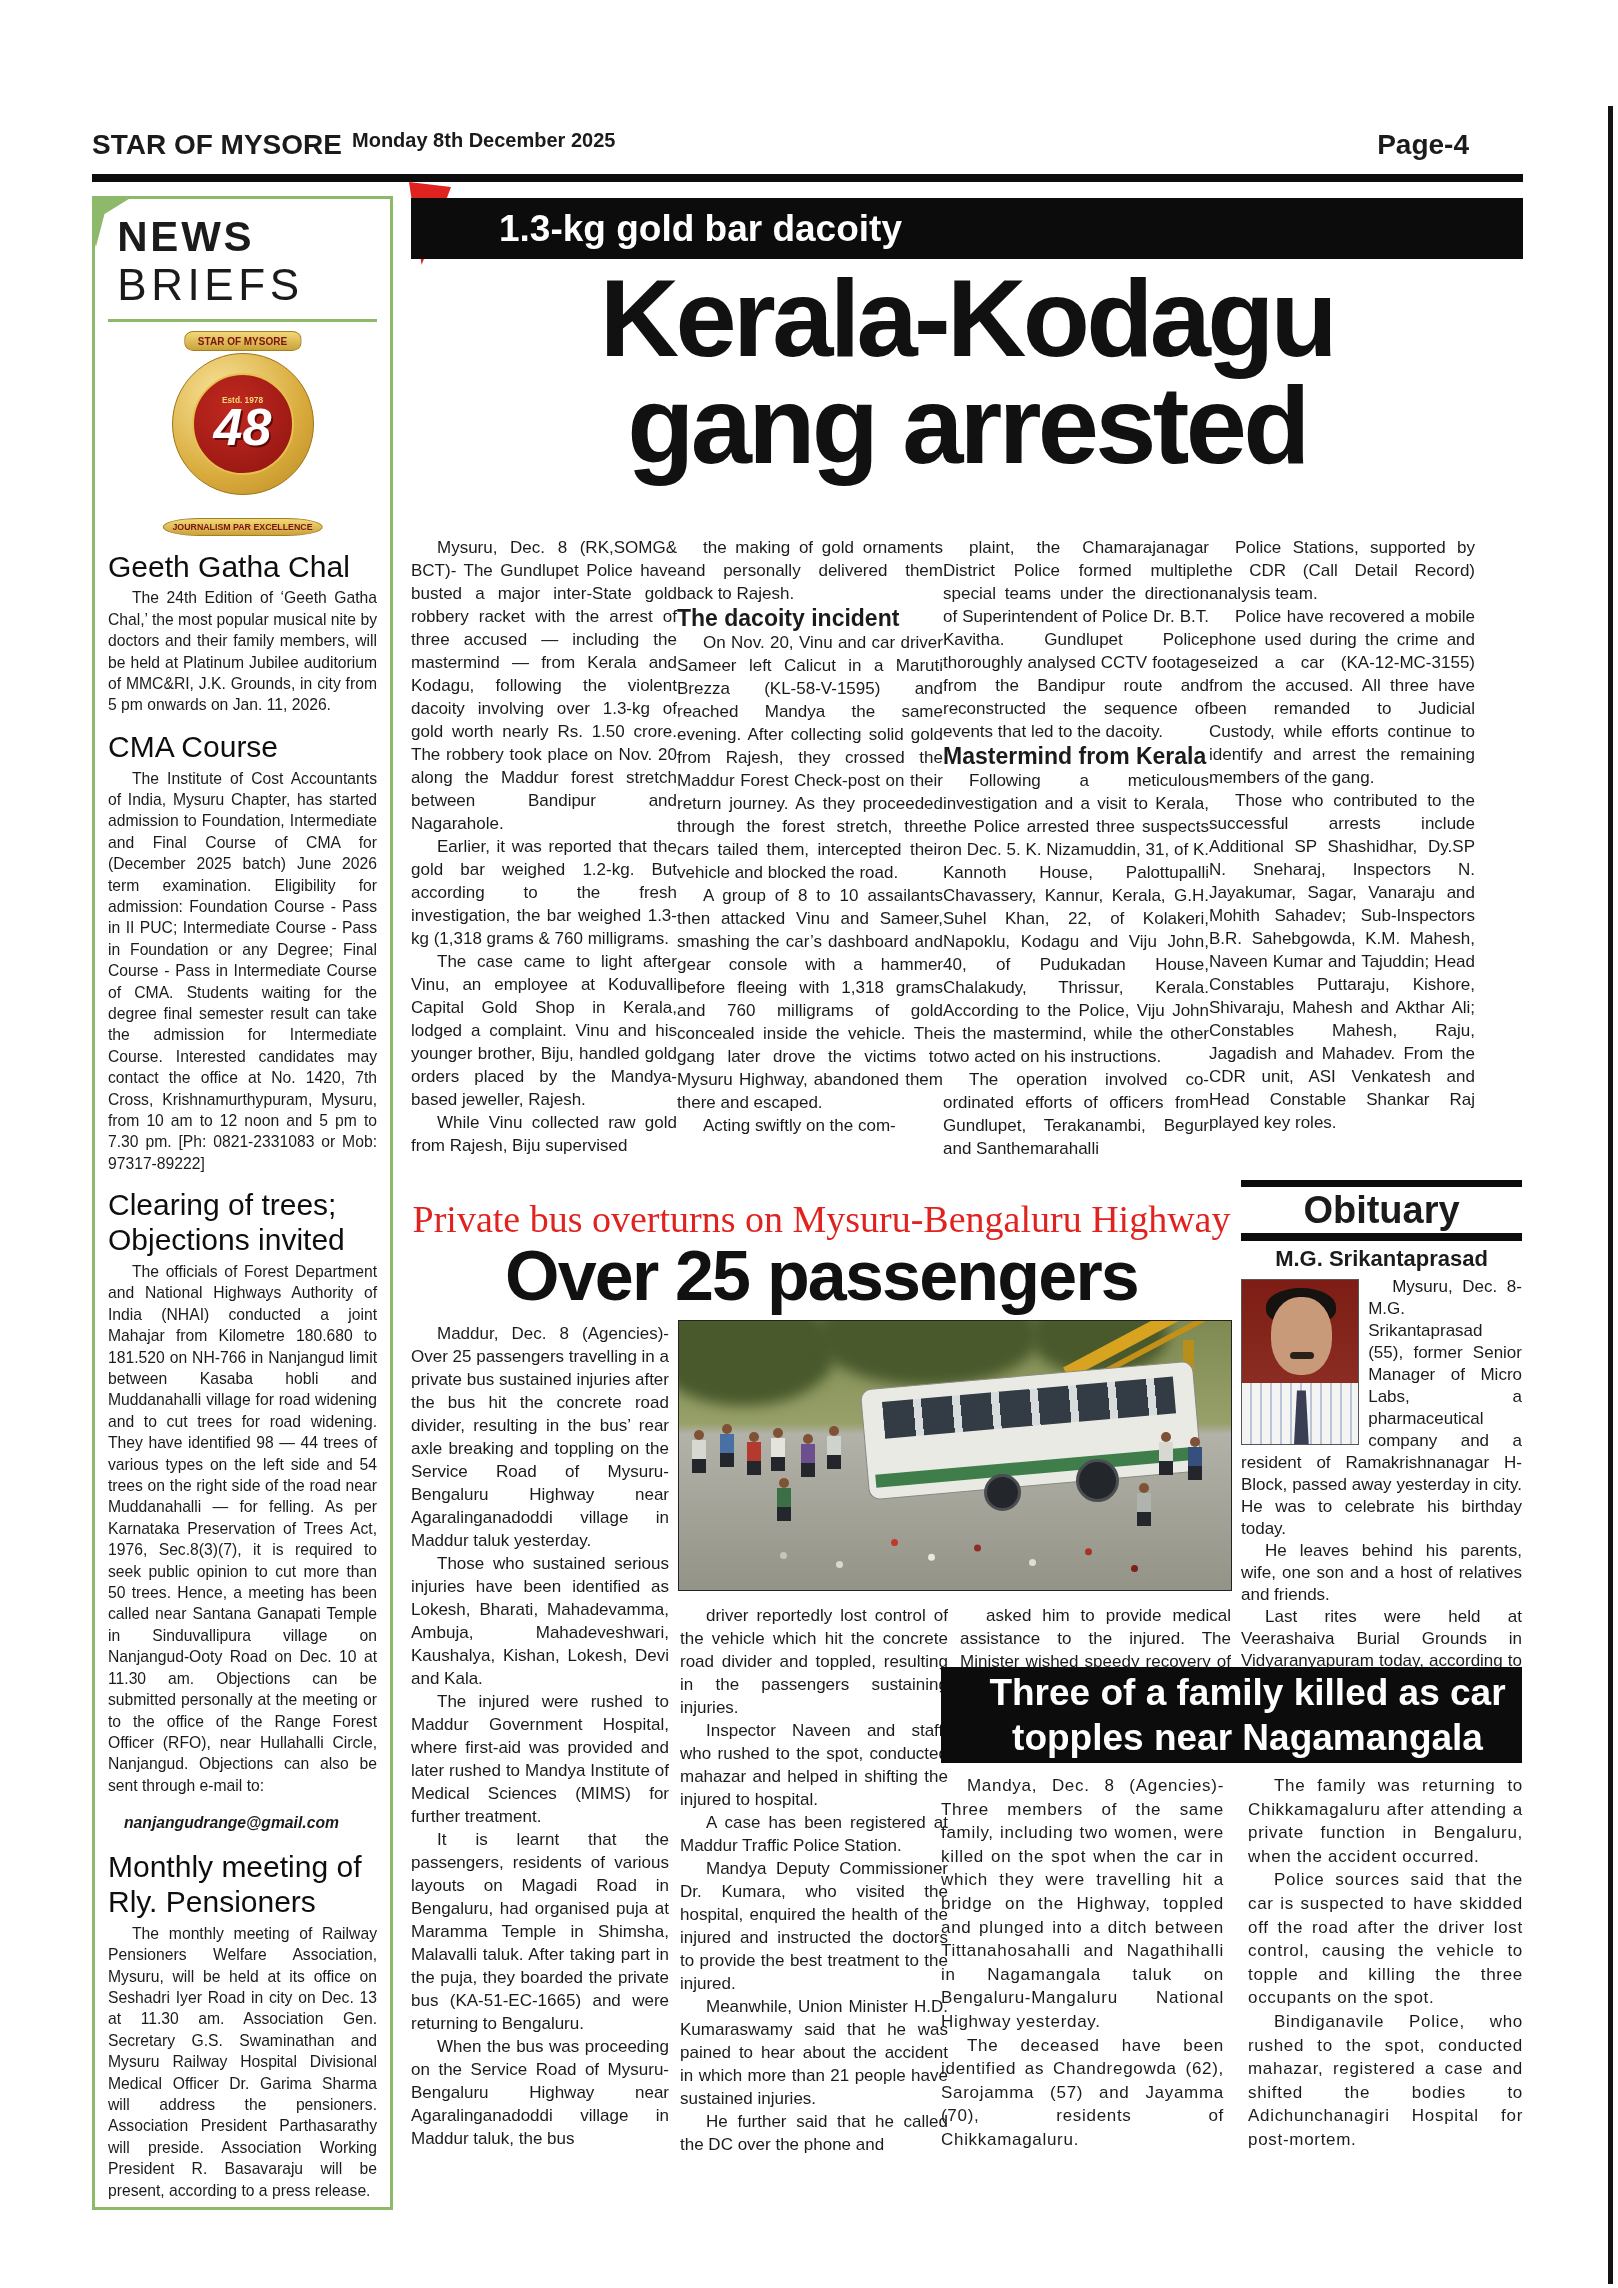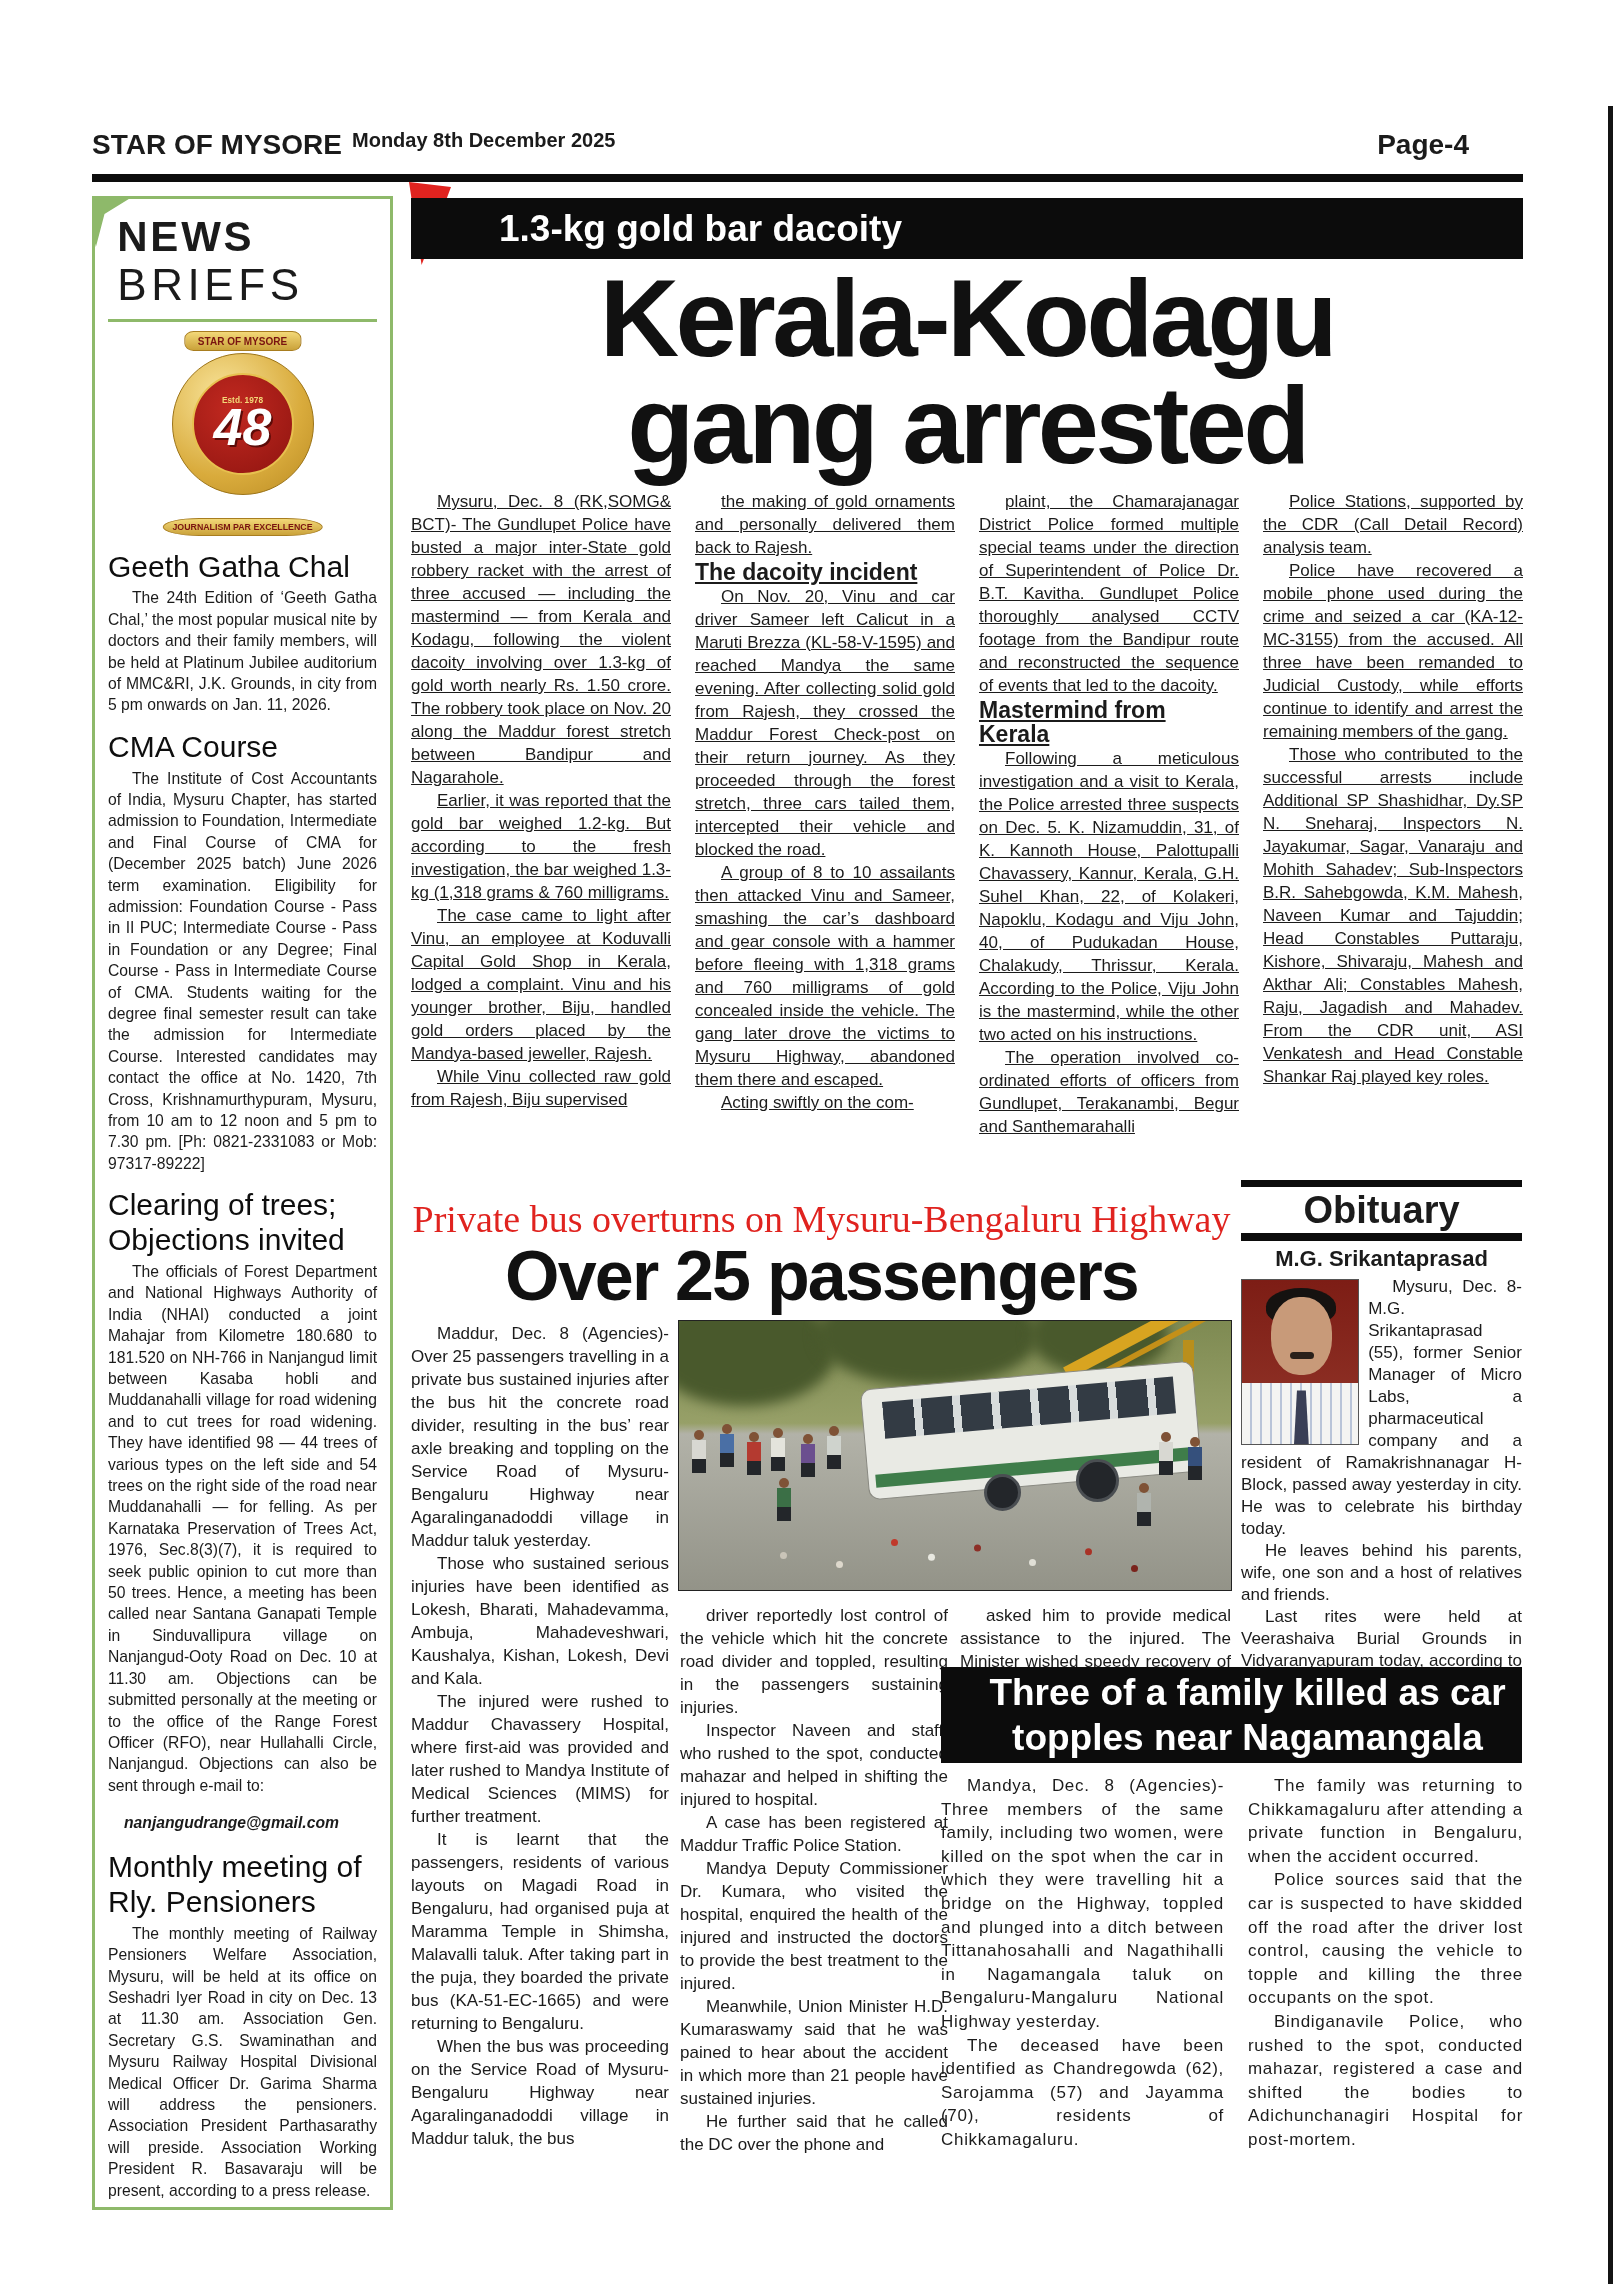--- a/index.html
+++ b/index.html
@@ -39,21 +39,21 @@
   .brief h3{margin:0 0 3.7px 0;font-size:30px;font-weight:400;line-height:35px;color:#0e0e0e;}
   .brief-body .p{margin:0;font-size:15.7px;line-height:21.4px;text-align:justify;text-indent:24px;font-weight:500;}
   .email{margin:16px;font-size:15.7px;font-weight:bold;font-style:italic;line-height:21px;}
   
   .kicker-flag{position:absolute;left:409px;top:182px;width:42px;height:83px;background:var(--accent,#e0231f);
                clip-path:polygon(0 0,100% 6%,30% 100%);}
   .kicker{position:absolute;left:411px;top:198px;width:1112px;height:61px;background:#0c0c0c;box-sizing:border-box;}
   .kicker span{display:block;color:#fff;font-size:37px;font-weight:bold;line-height:61px;padding-left:88px;}
   .headline{position:absolute;left:411px;top:264px;width:1112px;text-align:center;
             font-size:110px;font-weight:bold;line-height:107px;letter-spacing:-3.7px;color:#111;}
-  .lead-cols{position:absolute;left:411px;top:490px;width:1112px;height:677px;display:flex;gap:24px;overflow:hidden;text-decoration:underline;}
+  .lead-cols{position:absolute;left:411px;top:536px;width:1112px;height:677px;display:flex;gap:0;overflow:hidden;}
   .col{width:266px;}
   .col .p{margin:0;font-size:17px;line-height:23px;text-align:justify;text-indent:26px;}
   .col .sh{margin:0.9px 0;font-size:23px;font-weight:bold;line-height:24px;}
   
   .strap{position:absolute;left:411px;top:1197px;width:821px;text-align:center;
          font-family:"Liberation Serif",serif;font-size:38px;color:var(--accent,#e0231f);}
   .bus-headline{position:absolute;left:411px;top:1239px;width:821px;text-align:center;
                 font-size:70px;font-weight:bold;letter-spacing:-1.8px;line-height:74px;color:#111;}
   .bus-col1{position:absolute;left:411px;top:1322px;width:258px;height:866px;overflow:hidden;}
   .bus-col2{position:absolute;left:680px;top:1604px;width:268px;height:583px;overflow:hidden;}
@@ -225,21 +225,21 @@
     <i class="person p7"></i>
     <i class="person p8"></i>
     <i class="person p9"></i>
     <i class="person p10"></i>
     <div class="debris"></div>
   </div>
 
   <div class="bus-col1">
       <p class="p">Maddur, Dec. 8 (Agencies)- Over 25 passengers travelling in a private bus sustained injuries after the bus hit the concrete road divider, resulting in the bus’ rear axle breaking and toppling on the Service Road of Mysuru-Bengaluru Highway near Agaralinganadoddi village in Maddur taluk yesterday.</p>
       <p class="p">Those who sustained serious injuries have been identified as Lokesh, Bharati, Mahadevamma, Ambuja, Mahadeveshwari, Kaushalya, Kishan, Lokesh, Devi and Kala.</p>
-      <p class="p">The injured were rushed to Maddur Chavassery Hospital, where first-aid was provided and later rushed to Mandya Institute of Medical Sciences (MIMS) for further treatment.</p>
+      <p class="p">The injured were rushed to Maddur Government Hospital, where first-aid was provided and later rushed to Mandya Institute of Medical Sciences (MIMS) for further treatment.</p>
       <p class="p">It is learnt that the passengers, residents of various layouts on Magadi Road in Bengaluru, had organised puja at Maramma Temple in Shimsha, Malavalli taluk. After taking part in the puja, they boarded the private bus (KA-51-EC-1665) and were returning to Bengaluru.</p>
       <p class="p">When the bus was proceeding on the Service Road of Mysuru-Bengaluru Highway near Agaralinganadoddi village in Maddur taluk, the bus</p>
     </div>
   <div class="bus-col2">
       <p class="p">driver reportedly lost control of the vehicle which hit the concrete road divider and toppled, resulting in the passengers sustaining injuries.</p>
       <p class="p">Inspector Naveen and staff, who rushed to the spot, conducted mahazar and helped in shifting the injured to hospital.</p>
       <p class="p">A case has been registered at Maddur Traffic Police Station.</p>
       <p class="p">Mandya Deputy Commissioner Dr. Kumara, who visited the hospital, enquired the health of the injured and instructed the doctors to provide the best treatment to the injured.</p>
       <p class="p">Meanwhile, Union Minister H.D. Kumaraswamy said that he was pained to hear about the accident in which more than 21 people have sustained injuries.</p>
       <p class="p">He further said that he called the DC over the phone and</p>

